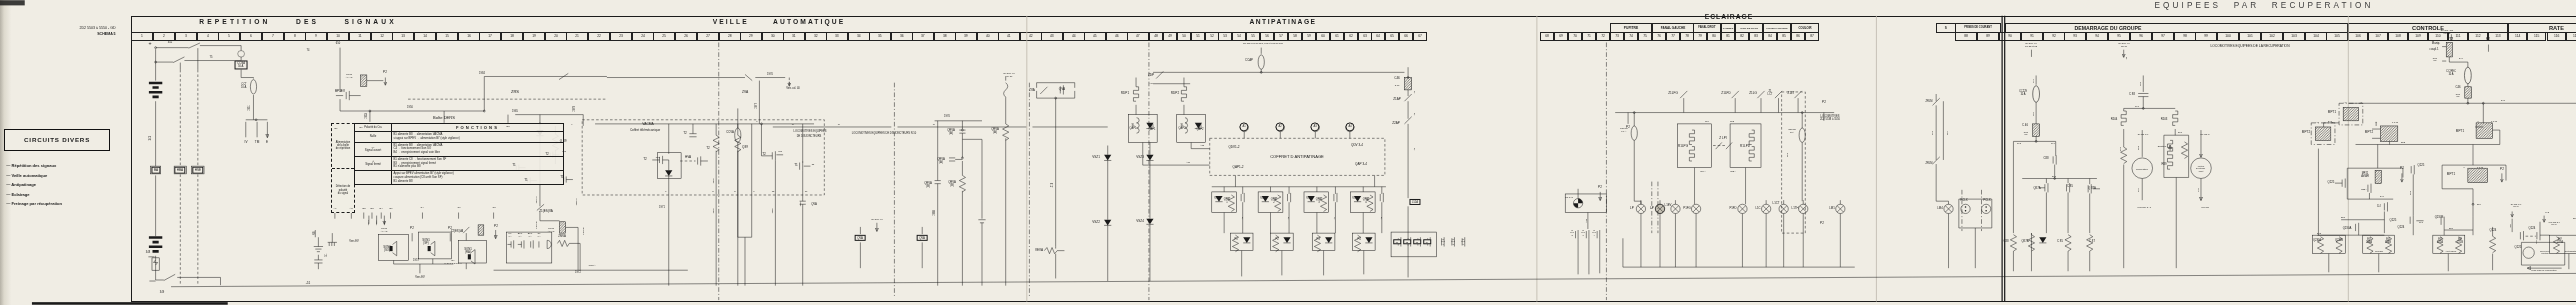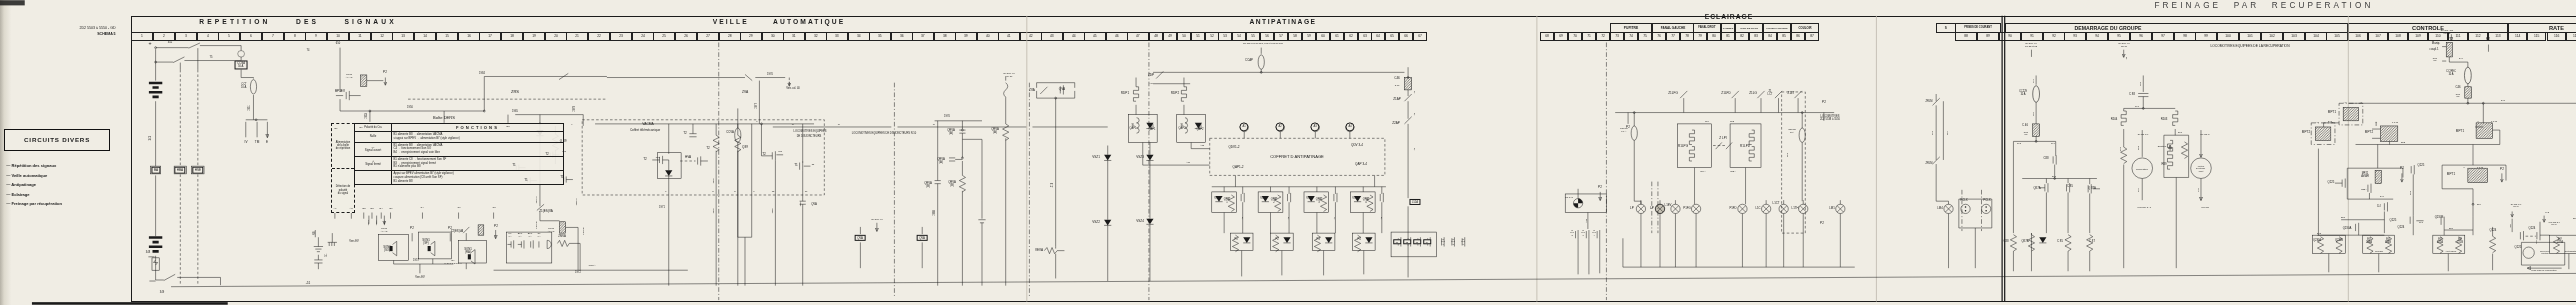--- a/index.html
+++ b/index.html
@@ -427,21 +427,21 @@
         <div class="fc">Appui sur BPEV    alimentation B7 (style vigilance)
 coupure alimentation (C8 arrêt Son SF)
 B1 alimente B8</div>
       </div>
     </div>
 
 <div class="btitle" style="left: 298px; top: 17.5px; font-size: 6.7px; letter-spacing: 3.1px; word-spacing: 20.6px;">REPETITION DES SIGNAUX</div>
     <div class="btitle" style="left: 779px; top: 17.5px; font-size: 6.7px; letter-spacing: 2.1px; word-spacing: 20.6px;">VEILLE AUTOMATIQUE</div>
     <div class="btitle" style="left: 1283px; top: 17.5px; font-size: 6.7px; letter-spacing: 1.5px; word-spacing: 3.1px;">ANTIPATINAGE</div>
     <div class="btitle" style="left: 1729px; top: 13.4px; font-size: 6.7px; letter-spacing: 1px; word-spacing: 2.1px;">ECLAIRAGE</div>
-    <div class="btitle light" style="left: 2264px; top: 1px; font-size: 8.2px; letter-spacing: 3.1px; word-spacing: 7.2px;">FREINAGE PAR RECUPERATION</div>
+    <div class="btitle light" style="left: 2264px; top: 1px; font-size: 8.2px; letter-spacing: 3.1px; word-spacing: 7.2px;">EQUIPEES PAR RECUPERATION</div>
     <div class="hbox" style="left: 1610px; width: 42px; font-size: 3.3px;">PUPITRE</div>
     <div class="hbox" style="left: 1652px; width: 42px; font-size: 3.1px;">FANAL GAUCHE</div>
     <div class="hbox" style="left: 1693px; width: 28px; font-size: 2.6px;">FANAL DROIT</div>
     <div class="hbox" style="left: 1721px; width: 14px; font-size: 2.3px;">CABINES</div>
     <div class="hbox" style="left: 1735px; width: 28px; font-size: 2.3px;">CHEF DE TRAIN</div>
     <div class="hbox" style="left: 1763px; width: 28px; font-size: 2.3px;">FICHES HORAIRES</div>
     <div class="hbox" style="left: 1791px; width: 28px; font-size: 2.8px;">COULOIR</div>
     <div class="hbox" style="left: 1936px; width: 19.6px; font-size: 3.1px;">S</div>
     <div class="hbox" style="left: 1955px; width: 46px; font-size: 2.6px;">PRISES DE COURANT</div>
     <div class="hbox" style="left: 2005px; width: 343px; font-size: 5.2px; justify-content: flex-start;">

